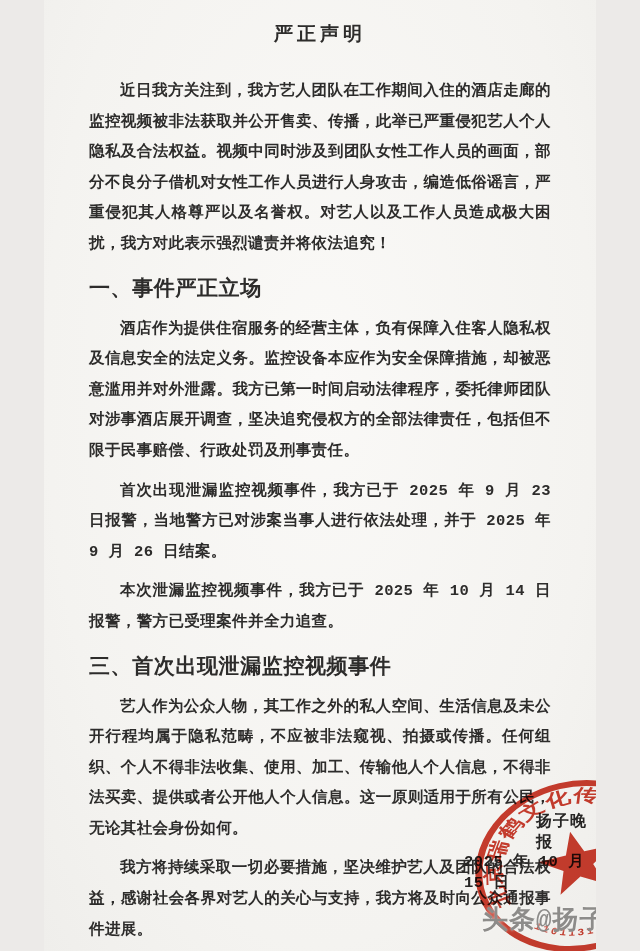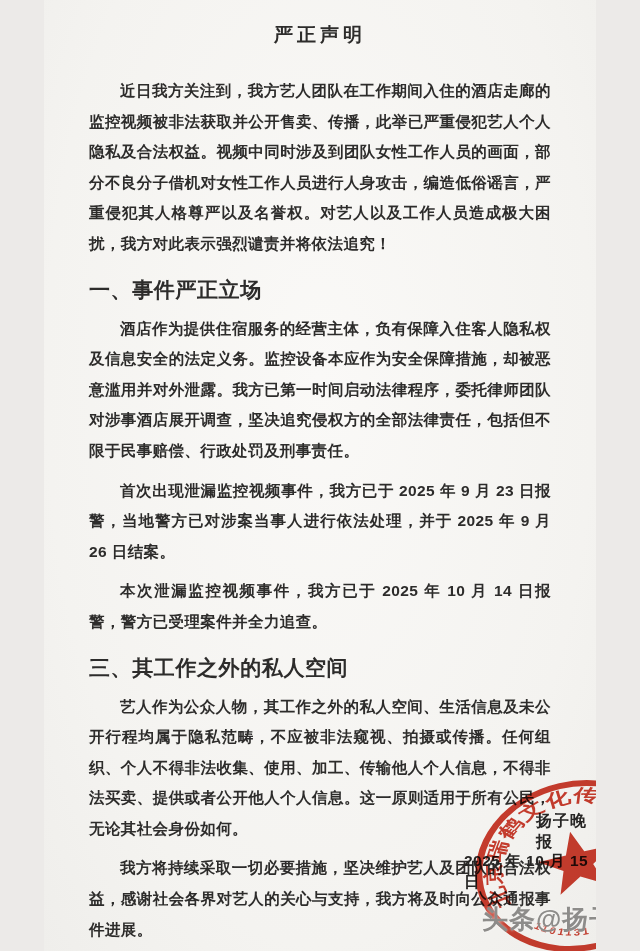--- a/index.html
+++ b/index.html
@@ -2,21 +2,21 @@
 <html><head>
 <meta charset="utf-8">
 <style>
   html,body{margin:0;padding:0;background:#eceae8;}
   .page{
     position:relative;
     width:552px;height:951px;
     margin:0 auto;
     background:#f7f6f3;
     background-image:radial-gradient(ellipse at 50% 40%, #faf9f7 0%, #f4f3f0 70%, #efeeeb 100%);
-    font-family:Liberation Sans, sans-serif;
+    font-family:Liberation Mono, monospace;
     color:#2d2c2b;
     overflow:hidden;
     box-sizing:border-box;
     padding:16px 45px 0 45px;
   }
   .doc-title{
     margin:4px 0 26px 0;
     text-align:center;
     font-size:19px;
     font-weight:700;
@@ -87,21 +87,21 @@
   <h1 class="doc-title">严正声明</h1>
 
   <p class="body-par intro">近日我方关注到，我方艺人团队在工作期间入住的酒店走廊的监控视频被非法获取并公开售卖、传播，此举已严重侵犯艺人个人隐私及合法权益。视频中同时涉及到团队女性工作人员的画面，部分不良分子借机对女性工作人员进行人身攻击，编造低俗谣言，严重侵犯其人格尊严以及名誉权。对艺人以及工作人员造成极大困扰，我方对此表示强烈谴责并将依法追究！</p>
 
   <h2 class="sec-head">一、事件严正立场</h2>
   <p class="body-par after-head">酒店作为提供住宿服务的经营主体，负有保障入住客人隐私权及信息安全的法定义务。监控设备本应作为安全保障措施，却被恶意滥用并对外泄露。我方已第一时间启动法律程序，委托律师团队对涉事酒店展开调查，坚决追究侵权方的全部法律责任，包括但不限于民事赔偿、行政处罚及刑事责任。</p>
 
   <p class="body-par after-head">首次出现泄漏监控视频事件，我方已于 2025 年 9 月 23 日报警，当地警方已对涉案当事人进行依法处理，并于 2025 年 9 月 26 日结案。</p>
   <p class="body-par">本次泄漏监控视频事件，我方已于 2025 年 10 月 14 日报警，警方已受理案件并全力追查。</p>
 
-  <h2 class="sec-head">三、其工作之外的私人空间</h2>
+  <h2 class="sec-head">三、首次出现泄漏监控视频事件</h2>
   <p class="body-par after-head">艺人作为公众人物，其工作之外的私人空间、生活信息及未公开行程均属于隐私范畴，不应被非法窥视、拍摄或传播。任何组织、个人不得非法收集、使用、加工、传输他人个人信息，不得非法买卖、提供或者公开他人个人信息。这一原则适用于所有公民，无论其社会身份如何。</p>
   <p class="body-par">我方将持续采取一切必要措施，坚决维护艺人及团队的合法权益，感谢社会各界对艺人的关心与支持，我方将及时向公众通报事件进展。</p>
 
   <div class="sign-brand">扬子晚报</div>
   <div class="sign-date">2025 年 10 月 15 日</div>
 
   <svg class="seal" viewBox="0 0 220 220" xmlns="http://www.w3.org/2000/svg" aria-hidden="true">
     <circle cx="110" cy="110" r="100" fill="none" stroke="#c92f1f" stroke-width="7"></circle>
     <path id="sealRingPath" d="M 36.7 136.7 A 78 78 0 1 1 183.3 136.7" fill="none"></path>
     <text font-size="21" font-weight="700" fill="#c92f1f" letter-spacing="1">

